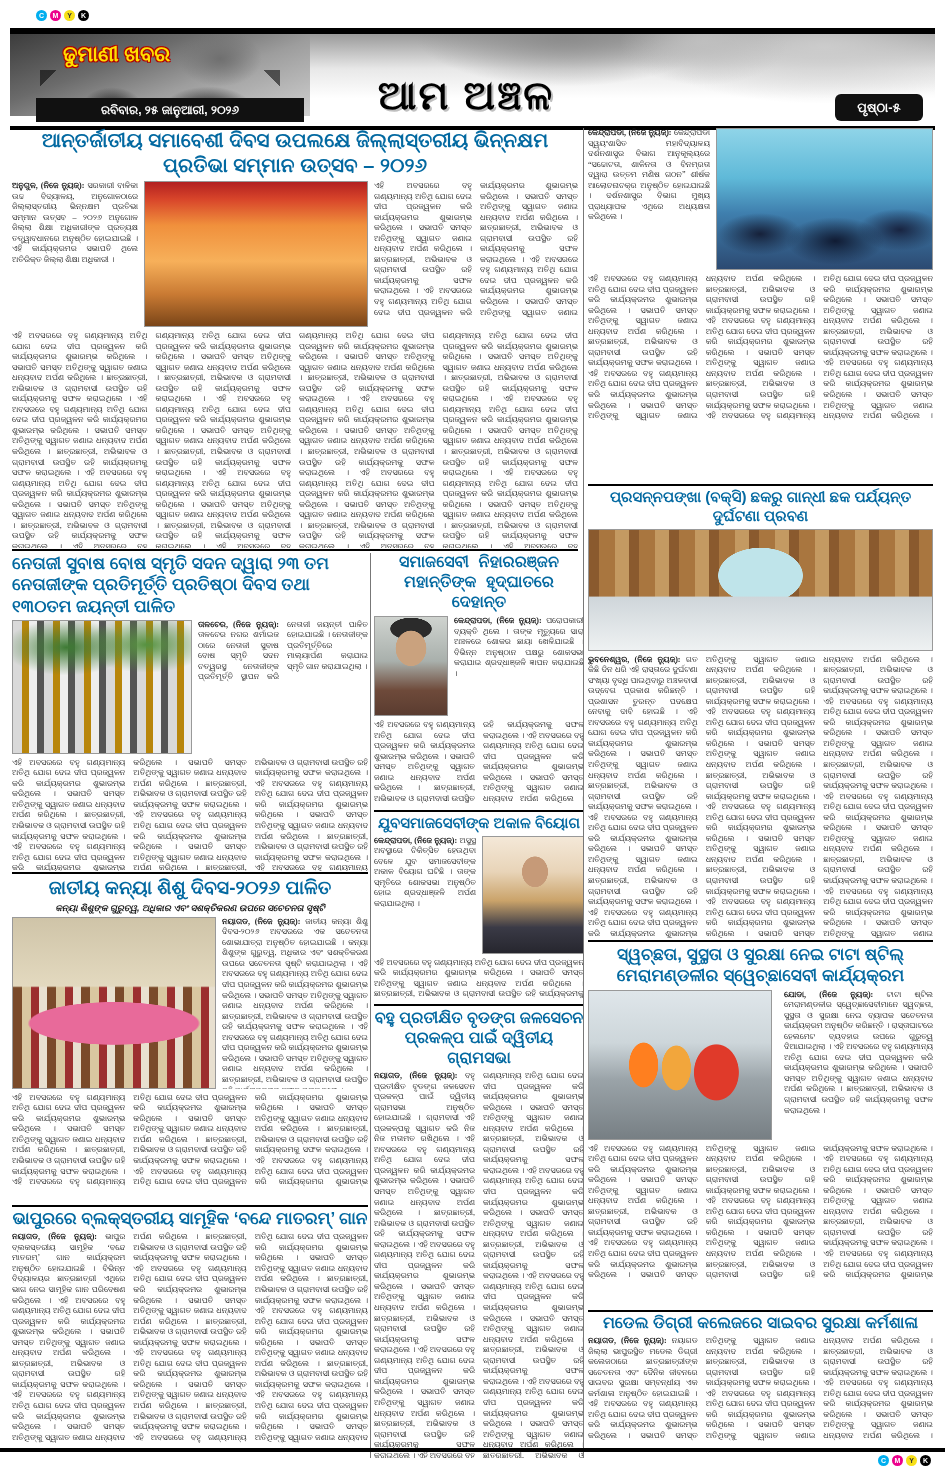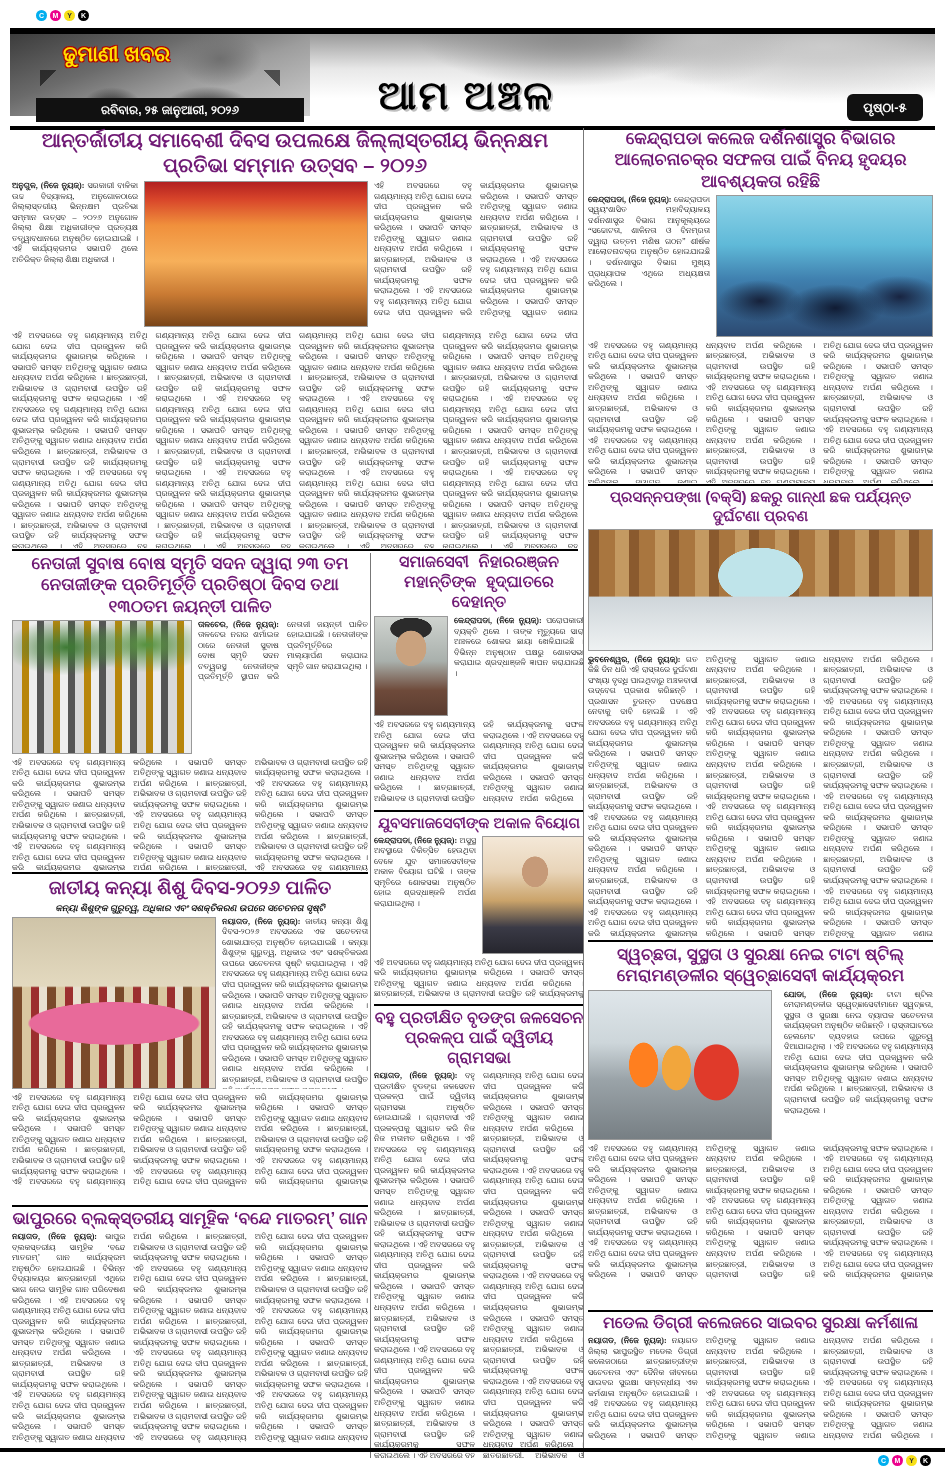--- a/index.html
+++ b/index.html
@@ -28,26 +28,26 @@
               radial-gradient(40px 26px at 30% 80%,#222 0%,rgba(0,0,0,0) 75%),
               radial-gradient(60px 30px at 70% 85%,#1a1a1a 0%,rgba(0,0,0,0) 75%);}
   .brand{position:absolute;left:14px;top:8px;font-size:21px;font-weight:bold;color:#ffe000;
          text-shadow:1px 1px 0 #b30000,-1px -1px 0 #b30000,1px -1px 0 #b30000,-1px 1px 0 #b30000;padding-left:39px;}
   .date-box{position:absolute;left:26px;top:64px;width:268px;height:24px;background:#111;
             color:#fff;font-size:12px;font-weight:bold;display:flex;align-items:center;justify-content:center;}
   .mast-title{position:absolute;left:296px;top:36px;width:320px;height:52px;
               display:flex;align-items:center;justify-content:center;
               font-size:40px;font-weight:bold;color:#000;
               text-shadow:2px 2px 0 #bfbfbf;letter-spacing:2px;}
-  .page-box{position:absolute;right:12px;top:60px;width:76px;height:27px;background:#111;
+  .page-box{position:absolute;right:12px;top:60px;width:88px;height:27px;background:#111;
             border-radius:6px;color:#fff;font-size:13px;font-weight:bold;
             display:flex;align-items:center;justify-content:center;}
   
   .article{position:absolute;overflow:hidden;}
-  .hl{margin:0 0 3px 0;font-weight:bold;color:#701a75;text-align:center;line-height:1.25;}
+  .hl{margin:0 0 3px 0;font-weight:bold;color:#0369a1;text-align:center;line-height:1.25;}
   .subhead{margin:0 0 3px 0;font-style:italic;font-weight:bold;text-align:center;}
   .bt{font-size:8px;line-height:1.32;text-align:justify;color:#151515;overflow:hidden;font-family:Liberation Serif, serif;}
   .dl{font-weight:bold;}
   .cols2{column-count:2;column-gap:8px;}
   .cols3{column-count:3;column-gap:8px;}
   .cols4{column-count:4;column-gap:8px;}
   .a-row{display:flex;gap:6px;margin-bottom:4px;}
   .photo{flex:none;border:1px solid #999;}
   
   .ph-stage{background:
@@ -118,21 +118,20 @@
         <span class="dl">ଅନୁଗୁଳ, (ନିଜେ ନ୍ୟୁଜ୍):</span>
         <span>ସରକାରୀ ବାଳିକା ଉଚ୍ଚ ବିଦ୍ୟାଳୟ, ଅନୁଗୋଳଠାରେ ଜିଲ୍ଲାସ୍ତରୀୟ ଭିନ୍ନକ୍ଷମ ପ୍ରତିଭା ସମ୍ମାନ ଉତ୍ସବ – ୨୦୨୬ ଅନୁଗୋଳ ଜିଲ୍ଲା ଶିକ୍ଷା ଅଧିକାରୀଙ୍କ ପ୍ରତ୍ୟକ୍ଷ ତତ୍ତ୍ୱାବଧାନରେ ଅନୁଷ୍ଠିତ ହୋଇଯାଇଛି । ଏହି କାର୍ଯ୍ୟକ୍ରମର ସଭାପତି ଥିଲେ ଅତିରିକ୍ତ ଜିଲ୍ଲା ଶିକ୍ଷା ଅଧିକାରୀ ।</span>
       </div>
       <div class="photo ph-stage" style="width:222px;height:144px;"></div>
       <div class="bt cols2" style="flex:1;height:146px;">ଏହି ଅବସରରେ ବହୁ ଗଣ୍ୟମାନ୍ୟ ଅତିଥି ଯୋଗ ଦେଇ ଦୀପ ପ୍ରଜ୍ୱଳନ କରି କାର୍ଯ୍ୟକ୍ରମର ଶୁଭାରମ୍ଭ କରିଥିଲେ । ସଭାପତି ସମସ୍ତ ଅତିଥିଙ୍କୁ ସ୍ୱାଗତ ଜଣାଇ ଧନ୍ୟବାଦ ଅର୍ପଣ କରିଥିଲେ । ଛାତ୍ରଛାତ୍ରୀ, ଅଭିଭାବକ ଓ ଗ୍ରାମବାସୀ ଉପସ୍ଥିତ ରହି କାର୍ଯ୍ୟକ୍ରମକୁ ସଫଳ କରାଇଥିଲେ । ଏହି ଅବସରରେ ବହୁ ଗଣ୍ୟମାନ୍ୟ ଅତିଥି ଯୋଗ ଦେଇ ଦୀପ ପ୍ରଜ୍ୱଳନ କରି କାର୍ଯ୍ୟକ୍ରମର ଶୁଭାରମ୍ଭ କରିଥିଲେ । ସଭାପତି ସମସ୍ତ ଅତିଥିଙ୍କୁ ସ୍ୱାଗତ ଜଣାଇ ଧନ୍ୟବାଦ ଅର୍ପଣ କରିଥିଲେ । ଛାତ୍ରଛାତ୍ରୀ, ଅଭିଭାବକ ଓ ଗ୍ରାମବାସୀ ଉପସ୍ଥିତ ରହି କାର୍ଯ୍ୟକ୍ରମକୁ ସଫଳ କରାଇଥିଲେ । ଏହି ଅବସରରେ ବହୁ ଗଣ୍ୟମାନ୍ୟ ଅତିଥି ଯୋଗ ଦେଇ ଦୀପ ପ୍ରଜ୍ୱଳନ କରି କାର୍ଯ୍ୟକ୍ରମର ଶୁଭାରମ୍ଭ କରିଥିଲେ । ସଭାପତି ସମସ୍ତ ଅତିଥିଙ୍କୁ ସ୍ୱାଗତ ଜଣାଇ ଧନ୍ୟବାଦ ଅର୍ପଣ କରିଥିଲେ । ଛାତ୍ରଛାତ୍ରୀ, ଅଭିଭାବକ ଓ ଗ୍ରାମବାସୀ ଉପସ୍ଥିତ ରହି କାର୍ଯ୍ୟକ୍ରମକୁ ସଫଳ କରାଇଥିଲେ । ଏହି ଅବସରରେ ବହୁ ଗଣ୍ୟମାନ୍ୟ ଅତିଥି ଯୋଗ ଦେଇ ଦୀପ ପ୍ରଜ୍ୱଳନ କରି କାର୍ଯ୍ୟକ୍ରମର ଶୁଭାରମ୍ଭ କରିଥିଲେ । ସଭାପତି ସମସ୍ତ ଅତିଥିଙ୍କୁ ସ୍ୱାଗତ ଜଣାଇ ଧନ୍ୟବାଦ ଅର୍ପଣ କରିଥିଲେ । ଛାତ୍ରଛାତ୍ରୀ, ଅଭିଭାବକ ଓ ଗ୍ରାମବାସୀ ଉପସ୍ଥିତ ରହି କାର୍ଯ୍ୟକ୍ରମକୁ ସଫଳ କରାଇଥିଲେ ।</div>
     </div>
     <div class="bt cols4" style="height:232px;">ଏହି ଅବସରରେ ବହୁ ଗଣ୍ୟମାନ୍ୟ ଅତିଥି ଯୋଗ ଦେଇ ଦୀପ ପ୍ରଜ୍ୱଳନ କରି କାର୍ଯ୍ୟକ୍ରମର ଶୁଭାରମ୍ଭ କରିଥିଲେ । ସଭାପତି ସମସ୍ତ ଅତିଥିଙ୍କୁ ସ୍ୱାଗତ ଜଣାଇ ଧନ୍ୟବାଦ ଅର୍ପଣ କରିଥିଲେ । ଛାତ୍ରଛାତ୍ରୀ, ଅଭିଭାବକ ଓ ଗ୍ରାମବାସୀ ଉପସ୍ଥିତ ରହି କାର୍ଯ୍ୟକ୍ରମକୁ ସଫଳ କରାଇଥିଲେ । ଏହି ଅବସରରେ ବହୁ ଗଣ୍ୟମାନ୍ୟ ଅତିଥି ଯୋଗ ଦେଇ ଦୀପ ପ୍ରଜ୍ୱଳନ କରି କାର୍ଯ୍ୟକ୍ରମର ଶୁଭାରମ୍ଭ କରିଥିଲେ । ସଭାପତି ସମସ୍ତ ଅତିଥିଙ୍କୁ ସ୍ୱାଗତ ଜଣାଇ ଧନ୍ୟବାଦ ଅର୍ପଣ କରିଥିଲେ । ଛାତ୍ରଛାତ୍ରୀ, ଅଭିଭାବକ ଓ ଗ୍ରାମବାସୀ ଉପସ୍ଥିତ ରହି କାର୍ଯ୍ୟକ୍ରମକୁ ସଫଳ କରାଇଥିଲେ । ଏହି ଅବସରରେ ବହୁ ଗଣ୍ୟମାନ୍ୟ ଅତିଥି ଯୋଗ ଦେଇ ଦୀପ ପ୍ରଜ୍ୱଳନ କରି କାର୍ଯ୍ୟକ୍ରମର ଶୁଭାରମ୍ଭ କରିଥିଲେ । ସଭାପତି ସମସ୍ତ ଅତିଥିଙ୍କୁ ସ୍ୱାଗତ ଜଣାଇ ଧନ୍ୟବାଦ ଅର୍ପଣ କରିଥିଲେ । ଛାତ୍ରଛାତ୍ରୀ, ଅଭିଭାବକ ଓ ଗ୍ରାମବାସୀ ଉପସ୍ଥିତ ରହି କାର୍ଯ୍ୟକ୍ରମକୁ ସଫଳ କରାଇଥିଲେ । ଏହି ଅବସରରେ ବହୁ ଗଣ୍ୟମାନ୍ୟ ଅତିଥି ଯୋଗ ଦେଇ ଦୀପ ପ୍ରଜ୍ୱଳନ କରି କାର୍ଯ୍ୟକ୍ରମର ଶୁଭାରମ୍ଭ କରିଥିଲେ । ସଭାପତି ସମସ୍ତ ଅତିଥିଙ୍କୁ ସ୍ୱାଗତ ଜଣାଇ ଧନ୍ୟବାଦ ଅର୍ପଣ କରିଥିଲେ । ଛାତ୍ରଛାତ୍ରୀ, ଅଭିଭାବକ ଓ ଗ୍ରାମବାସୀ ଉପସ୍ଥିତ ରହି କାର୍ଯ୍ୟକ୍ରମକୁ ସଫଳ କରାଇଥିଲେ । ଏହି ଅବସରରେ ବହୁ ଗଣ୍ୟମାନ୍ୟ ଅତିଥି ଯୋଗ ଦେଇ ଦୀପ ପ୍ରଜ୍ୱଳନ କରି କାର୍ଯ୍ୟକ୍ରମର ଶୁଭାରମ୍ଭ କରିଥିଲେ । ସଭାପତି ସମସ୍ତ ଅତିଥିଙ୍କୁ ସ୍ୱାଗତ ଜଣାଇ ଧନ୍ୟବାଦ ଅର୍ପଣ କରିଥିଲେ । ଛାତ୍ରଛାତ୍ରୀ, ଅଭିଭାବକ ଓ ଗ୍ରାମବାସୀ ଉପସ୍ଥିତ ରହି କାର୍ଯ୍ୟକ୍ରମକୁ ସଫଳ କରାଇଥିଲେ । ଏହି ଅବସରରେ ବହୁ ଗଣ୍ୟମାନ୍ୟ ଅତିଥି ଯୋଗ ଦେଇ ଦୀପ ପ୍ରଜ୍ୱଳନ କରି କାର୍ଯ୍ୟକ୍ରମର ଶୁଭାରମ୍ଭ କରିଥିଲେ । ସଭାପତି ସମସ୍ତ ଅତିଥିଙ୍କୁ ସ୍ୱାଗତ ଜଣାଇ ଧନ୍ୟବାଦ ଅର୍ପଣ କରିଥିଲେ । ଛାତ୍ରଛାତ୍ରୀ, ଅଭିଭାବକ ଓ ଗ୍ରାମବାସୀ ଉପସ୍ଥିତ ରହି କାର୍ଯ୍ୟକ୍ରମକୁ ସଫଳ କରାଇଥିଲେ । ଏହି ଅବସରରେ ବହୁ ଗଣ୍ୟମାନ୍ୟ ଅତିଥି ଯୋଗ ଦେଇ ଦୀପ ପ୍ରଜ୍ୱଳନ କରି କାର୍ଯ୍ୟକ୍ରମର ଶୁଭାରମ୍ଭ କରିଥିଲେ । ସଭାପତି ସମସ୍ତ ଅତିଥିଙ୍କୁ ସ୍ୱାଗତ ଜଣାଇ ଧନ୍ୟବାଦ ଅର୍ପଣ କରିଥିଲେ । ଛାତ୍ରଛାତ୍ରୀ, ଅଭିଭାବକ ଓ ଗ୍ରାମବାସୀ ଉପସ୍ଥିତ ରହି କାର୍ଯ୍ୟକ୍ରମକୁ ସଫଳ କରାଇଥିଲେ । ଏହି ଅବସରରେ ବହୁ ଗଣ୍ୟମାନ୍ୟ ଅତିଥି ଯୋଗ ଦେଇ ଦୀପ ପ୍ରଜ୍ୱଳନ କରି କାର୍ଯ୍ୟକ୍ରମର ଶୁଭାରମ୍ଭ କରିଥିଲେ । ସଭାପତି ସମସ୍ତ ଅତିଥିଙ୍କୁ ସ୍ୱାଗତ ଜଣାଇ ଧନ୍ୟବାଦ ଅର୍ପଣ କରିଥିଲେ । ଛାତ୍ରଛାତ୍ରୀ, ଅଭିଭାବକ ଓ ଗ୍ରାମବାସୀ ଉପସ୍ଥିତ ରହି କାର୍ଯ୍ୟକ୍ରମକୁ ସଫଳ କରାଇଥିଲେ । ଏହି ଅବସରରେ ବହୁ ଗଣ୍ୟମାନ୍ୟ ଅତିଥି ଯୋଗ ଦେଇ ଦୀପ ପ୍ରଜ୍ୱଳନ କରି କାର୍ଯ୍ୟକ୍ରମର ଶୁଭାରମ୍ଭ କରିଥିଲେ । ସଭାପତି ସମସ୍ତ ଅତିଥିଙ୍କୁ ସ୍ୱାଗତ ଜଣାଇ ଧନ୍ୟବାଦ ଅର୍ପଣ କରିଥିଲେ । ଛାତ୍ରଛାତ୍ରୀ, ଅଭିଭାବକ ଓ ଗ୍ରାମବାସୀ ଉପସ୍ଥିତ ରହି କାର୍ଯ୍ୟକ୍ରମକୁ ସଫଳ କରାଇଥିଲେ । ଏହି ଅବସରରେ ବହୁ ଗଣ୍ୟମାନ୍ୟ ଅତିଥି ଯୋଗ ଦେଇ ଦୀପ ପ୍ରଜ୍ୱଳନ କରି କାର୍ଯ୍ୟକ୍ରମର ଶୁଭାରମ୍ଭ କରିଥିଲେ । ସଭାପତି ସମସ୍ତ ଅତିଥିଙ୍କୁ ସ୍ୱାଗତ ଜଣାଇ ଧନ୍ୟବାଦ ଅର୍ପଣ କରିଥିଲେ । ଛାତ୍ରଛାତ୍ରୀ, ଅଭିଭାବକ ଓ ଗ୍ରାମବାସୀ ଉପସ୍ଥିତ ରହି କାର୍ଯ୍ୟକ୍ରମକୁ ସଫଳ କରାଇଥିଲେ । ଏହି ଅବସରରେ ବହୁ ଗଣ୍ୟମାନ୍ୟ ଅତିଥି ଯୋଗ ଦେଇ ଦୀପ ପ୍ରଜ୍ୱଳନ କରି କାର୍ଯ୍ୟକ୍ରମର ଶୁଭାରମ୍ଭ କରିଥିଲେ । ସଭାପତି ସମସ୍ତ ଅତିଥିଙ୍କୁ ସ୍ୱାଗତ ଜଣାଇ ଧନ୍ୟବାଦ ଅର୍ପଣ କରିଥିଲେ । ଛାତ୍ରଛାତ୍ରୀ, ଅଭିଭାବକ ଓ ଗ୍ରାମବାସୀ ଉପସ୍ଥିତ ରହି କାର୍ଯ୍ୟକ୍ରମକୁ ସଫଳ କରାଇଥିଲେ । ଏହି ଅବସରରେ ବହୁ ଗଣ୍ୟମାନ୍ୟ ଅତିଥି ଯୋଗ ଦେଇ ଦୀପ ପ୍ରଜ୍ୱଳନ କରି କାର୍ଯ୍ୟକ୍ରମର ଶୁଭାରମ୍ଭ କରିଥିଲେ । ସଭାପତି ସମସ୍ତ ଅତିଥିଙ୍କୁ ସ୍ୱାଗତ ଜଣାଇ ଧନ୍ୟବାଦ ଅର୍ପଣ କରିଥିଲେ । ଛାତ୍ରଛାତ୍ରୀ, ଅଭିଭାବକ ଓ ଗ୍ରାମବାସୀ ଉପସ୍ଥିତ ରହି କାର୍ଯ୍ୟକ୍ରମକୁ ସଫଳ କରାଇଥିଲେ । ଏହି ଅବସରରେ ବହୁ ଗଣ୍ୟମାନ୍ୟ ଅତିଥି ଯୋଗ ଦେଇ ଦୀପ ପ୍ରଜ୍ୱଳନ କରି କାର୍ଯ୍ୟକ୍ରମର ଶୁଭାରମ୍ଭ କରିଥିଲେ । ସଭାପତି ସମସ୍ତ ଅତିଥିଙ୍କୁ ସ୍ୱାଗତ ଜଣାଇ ଧନ୍ୟବାଦ ଅର୍ପଣ କରିଥିଲେ । ଛାତ୍ରଛାତ୍ରୀ, ଅଭିଭାବକ ଓ ଗ୍ରାମବାସୀ ଉପସ୍ଥିତ ରହି କାର୍ଯ୍ୟକ୍ରମକୁ ସଫଳ କରାଇଥିଲେ । ଏହି ଅବସରରେ ବହୁ ଗଣ୍ୟମାନ୍ୟ ଅତିଥି ଯୋଗ ଦେଇ ଦୀପ ପ୍ରଜ୍ୱଳନ କରି କାର୍ଯ୍ୟକ୍ରମର ଶୁଭାରମ୍ଭ କରିଥିଲେ । ସଭାପତି ସମସ୍ତ ଅତିଥିଙ୍କୁ ସ୍ୱାଗତ ଜଣାଇ ଧନ୍ୟବାଦ ଅର୍ପଣ କରିଥିଲେ । ଛାତ୍ରଛାତ୍ରୀ, ଅଭିଭାବକ ଓ ଗ୍ରାମବାସୀ ଉପସ୍ଥିତ ରହି କାର୍ଯ୍ୟକ୍ରମକୁ ସଫଳ କରାଇଥିଲେ । ଏହି ଅବସରରେ ବହୁ ଗଣ୍ୟମାନ୍ୟ ଅତିଥି ଯୋଗ ଦେଇ ଦୀପ ପ୍ରଜ୍ୱଳନ କରି କାର୍ଯ୍ୟକ୍ରମର ଶୁଭାରମ୍ଭ କରିଥିଲେ । ସଭାପତି ସମସ୍ତ ଅତିଥିଙ୍କୁ ସ୍ୱାଗତ ଜଣାଇ ଧନ୍ୟବାଦ ଅର୍ପଣ କରିଥିଲେ । ଛାତ୍ରଛାତ୍ରୀ, ଅଭିଭାବକ ଓ ଗ୍ରାମବାସୀ ଉପସ୍ଥିତ ରହି କାର୍ଯ୍ୟକ୍ରମକୁ ସଫଳ କରାଇଥିଲେ । ଏହି ଅବସରରେ ବହୁ ଗଣ୍ୟମାନ୍ୟ ଅତିଥି ଯୋଗ ଦେଇ ଦୀପ ପ୍ରଜ୍ୱଳନ କରି କାର୍ଯ୍ୟକ୍ରମର ଶୁଭାରମ୍ଭ କରିଥିଲେ । ସଭାପତି ସମସ୍ତ ଅତିଥିଙ୍କୁ ସ୍ୱାଗତ ଜଣାଇ ଧନ୍ୟବାଦ ଅର୍ପଣ କରିଥିଲେ । ଛାତ୍ରଛାତ୍ରୀ, ଅଭିଭାବକ ଓ ଗ୍ରାମବାସୀ ଉପସ୍ଥିତ ରହି କାର୍ଯ୍ୟକ୍ରମକୁ ସଫଳ କରାଇଥିଲେ ।</div>
   </section>
 
   <section class="article" style="left:588px;top:128px;width:345px;height:355px;">
-    <h1 class="hl" style="font-size:17px;">କେନ୍ଦ୍ରାପଡା କଲେଜ ଦର୍ଶନଶାସ୍ତ୍ର ବିଭାଗର ଆଲୋଚନାଚକ୍ର ସଫଳତା ପାଇଁ ବିନୟ ହୃଦୟର ଆବଶ୍ୟକତା ରହିଛି</h1>
     <div class="a-row" style="height:142px;">
       <div class="bt" style="width:122px;height:142px;">
         <span class="dl">କେନ୍ଦ୍ରାପଡା, (ନିଜେ ନ୍ୟୁଜ୍):</span>
         <span>କେନ୍ଦ୍ରାପଡା ସ୍ୱୟଂଶାସିତ ମହାବିଦ୍ୟାଳୟ ଦର୍ଶନଶାସ୍ତ୍ର ବିଭାଗ ଆନୁକୂଲ୍ୟରେ “ସଚ୍ଚୋଟତା, ଶାଳିନତା ଓ ବିନମ୍ରତା ଦ୍ୱାରା ଉତ୍ତମ ମଣିଷ ଗଠନ” ଶୀର୍ଷକ ଆଲୋଚନାଚକ୍ର ଅନୁଷ୍ଠିତ ହୋଇଯାଇଛି । ଦର୍ଶନଶାସ୍ତ୍ର ବିଭାଗ ମୁଖ୍ୟ ପ୍ରାଧ୍ୟାପକ ଏଥିରେ ଅଧ୍ୟକ୍ଷତା କରିଥିଲେ ।</span>
       </div>
       <div class="photo ph-class" style="flex:1;height:140px;"></div>
     </div>
     <div class="bt cols3" style="height:152px;">ଏହି ଅବସରରେ ବହୁ ଗଣ୍ୟମାନ୍ୟ ଅତିଥି ଯୋଗ ଦେଇ ଦୀପ ପ୍ରଜ୍ୱଳନ କରି କାର୍ଯ୍ୟକ୍ରମର ଶୁଭାରମ୍ଭ କରିଥିଲେ । ସଭାପତି ସମସ୍ତ ଅତିଥିଙ୍କୁ ସ୍ୱାଗତ ଜଣାଇ ଧନ୍ୟବାଦ ଅର୍ପଣ କରିଥିଲେ । ଛାତ୍ରଛାତ୍ରୀ, ଅଭିଭାବକ ଓ ଗ୍ରାମବାସୀ ଉପସ୍ଥିତ ରହି କାର୍ଯ୍ୟକ୍ରମକୁ ସଫଳ କରାଇଥିଲେ । ଏହି ଅବସରରେ ବହୁ ଗଣ୍ୟମାନ୍ୟ ଅତିଥି ଯୋଗ ଦେଇ ଦୀପ ପ୍ରଜ୍ୱଳନ କରି କାର୍ଯ୍ୟକ୍ରମର ଶୁଭାରମ୍ଭ କରିଥିଲେ । ସଭାପତି ସମସ୍ତ ଅତିଥିଙ୍କୁ ସ୍ୱାଗତ ଜଣାଇ ଧନ୍ୟବାଦ ଅର୍ପଣ କରିଥିଲେ । ଛାତ୍ରଛାତ୍ରୀ, ଅଭିଭାବକ ଓ ଗ୍ରାମବାସୀ ଉପସ୍ଥିତ ରହି କାର୍ଯ୍ୟକ୍ରମକୁ ସଫଳ କରାଇଥିଲେ । ଏହି ଅବସରରେ ବହୁ ଗଣ୍ୟମାନ୍ୟ ଅତିଥି ଯୋଗ ଦେଇ ଦୀପ ପ୍ରଜ୍ୱଳନ କରି କାର୍ଯ୍ୟକ୍ରମର ଶୁଭାରମ୍ଭ କରିଥିଲେ । ସଭାପତି ସମସ୍ତ ଅତିଥିଙ୍କୁ ସ୍ୱାଗତ ଜଣାଇ ଧନ୍ୟବାଦ ଅର୍ପଣ କରିଥିଲେ । ଛାତ୍ରଛାତ୍ରୀ, ଅଭିଭାବକ ଓ ଗ୍ରାମବାସୀ ଉପସ୍ଥିତ ରହି କାର୍ଯ୍ୟକ୍ରମକୁ ସଫଳ କରାଇଥିଲେ । ଏହି ଅବସରରେ ବହୁ ଗଣ୍ୟମାନ୍ୟ ଅତିଥି ଯୋଗ ଦେଇ ଦୀପ ପ୍ରଜ୍ୱଳନ କରି କାର୍ଯ୍ୟକ୍ରମର ଶୁଭାରମ୍ଭ କରିଥିଲେ । ସଭାପତି ସମସ୍ତ ଅତିଥିଙ୍କୁ ସ୍ୱାଗତ ଜଣାଇ ଧନ୍ୟବାଦ ଅର୍ପଣ କରିଥିଲେ । ଛାତ୍ରଛାତ୍ରୀ, ଅଭିଭାବକ ଓ ଗ୍ରାମବାସୀ ଉପସ୍ଥିତ ରହି କାର୍ଯ୍ୟକ୍ରମକୁ ସଫଳ କରାଇଥିଲେ । ଏହି ଅବସରରେ ବହୁ ଗଣ୍ୟମାନ୍ୟ ଅତିଥି ଯୋଗ ଦେଇ ଦୀପ ପ୍ରଜ୍ୱଳନ କରି କାର୍ଯ୍ୟକ୍ରମର ଶୁଭାରମ୍ଭ କରିଥିଲେ । ସଭାପତି ସମସ୍ତ ଅତିଥିଙ୍କୁ ସ୍ୱାଗତ ଜଣାଇ ଧନ୍ୟବାଦ ଅର୍ପଣ କରିଥିଲେ । ଛାତ୍ରଛାତ୍ରୀ, ଅଭିଭାବକ ଓ ଗ୍ରାମବାସୀ ଉପସ୍ଥିତ ରହି କାର୍ଯ୍ୟକ୍ରମକୁ ସଫଳ କରାଇଥିଲେ । ଏହି ଅବସରରେ ବହୁ ଗଣ୍ୟମାନ୍ୟ ଅତିଥି ଯୋଗ ଦେଇ ଦୀପ ପ୍ରଜ୍ୱଳନ କରି କାର୍ଯ୍ୟକ୍ରମର ଶୁଭାରମ୍ଭ କରିଥିଲେ । ସଭାପତି ସମସ୍ତ ଅତିଥିଙ୍କୁ ସ୍ୱାଗତ ଜଣାଇ ଧନ୍ୟବାଦ ଅର୍ପଣ କରିଥିଲେ । ଛାତ୍ରଛାତ୍ରୀ, ଅଭିଭାବକ ଓ ଗ୍ରାମବାସୀ ଉପସ୍ଥିତ ରହି କାର୍ଯ୍ୟକ୍ରମକୁ ସଫଳ କରାଇଥିଲେ । ଏହି ଅବସରରେ ବହୁ ଗଣ୍ୟମାନ୍ୟ ଅତିଥି ଯୋଗ ଦେଇ ଦୀପ ପ୍ରଜ୍ୱଳନ କରି କାର୍ଯ୍ୟକ୍ରମର ଶୁଭାରମ୍ଭ କରିଥିଲେ । ସଭାପତି ସମସ୍ତ ଅତିଥିଙ୍କୁ ସ୍ୱାଗତ ଜଣାଇ ଧନ୍ୟବାଦ ଅର୍ପଣ କରିଥିଲେ । ଛାତ୍ରଛାତ୍ରୀ, ଅଭିଭାବକ ଓ ଗ୍ରାମବାସୀ ଉପସ୍ଥିତ ରହି କାର୍ଯ୍ୟକ୍ରମକୁ ସଫଳ କରାଇଥିଲେ । ଏହି ଅବସରରେ ବହୁ ଗଣ୍ୟମାନ୍ୟ ଅତିଥି ଯୋଗ ଦେଇ ଦୀପ ପ୍ରଜ୍ୱଳନ କରି କାର୍ଯ୍ୟକ୍ରମର ଶୁଭାରମ୍ଭ କରିଥିଲେ । ସଭାପତି ସମସ୍ତ ଅତିଥିଙ୍କୁ ସ୍ୱାଗତ ଜଣାଇ ଧନ୍ୟବାଦ ଅର୍ପଣ କରିଥିଲେ । ଛାତ୍ରଛାତ୍ରୀ, ଅଭିଭାବକ ଓ ଗ୍ରାମବାସୀ ଉପସ୍ଥିତ ରହି କାର୍ଯ୍ୟକ୍ରମକୁ ସଫଳ କରାଇଥିଲେ । ଏହି ଅବସରରେ ବହୁ ଗଣ୍ୟମାନ୍ୟ ଅତିଥି ଯୋଗ ଦେଇ ଦୀପ ପ୍ରଜ୍ୱଳନ କରି କାର୍ଯ୍ୟକ୍ରମର ଶୁଭାରମ୍ଭ କରିଥିଲେ । ସଭାପତି ସମସ୍ତ ଅତିଥିଙ୍କୁ ସ୍ୱାଗତ ଜଣାଇ ଧନ୍ୟବାଦ ଅର୍ପଣ କରିଥିଲେ । ଛାତ୍ରଛାତ୍ରୀ, ଅଭିଭାବକ ଓ ଗ୍ରାମବାସୀ ଉପସ୍ଥିତ ରହି କାର୍ଯ୍ୟକ୍ରମକୁ ସଫଳ କରାଇଥିଲେ । ଏହି ଅବସରରେ ବହୁ ଗଣ୍ୟମାନ୍ୟ ଅତିଥି ଯୋଗ ଦେଇ ଦୀପ ପ୍ରଜ୍ୱଳନ କରି କାର୍ଯ୍ୟକ୍ରମର ଶୁଭାରମ୍ଭ କରିଥିଲେ । ସଭାପତି ସମସ୍ତ ଅତିଥିଙ୍କୁ ସ୍ୱାଗତ ଜଣାଇ ଧନ୍ୟବାଦ ଅର୍ପଣ କରିଥିଲେ । ଛାତ୍ରଛାତ୍ରୀ, ଅଭିଭାବକ ଓ ଗ୍ରାମବାସୀ ଉପସ୍ଥିତ ରହି କାର୍ଯ୍ୟକ୍ରମକୁ ସଫଳ କରାଇଥିଲେ ।</div>
   </section>
 
@@ -140,21 +139,21 @@
     <h1 class="hl" style="font-size:15px;">ପ୍ରସନ୍ନପଙ୍ଖା (ବକ୍ସି) ଛକରୁ ଗାନ୍ଧୀ ଛକ ପର୍ଯ୍ୟନ୍ତ ଦୁର୍ଘଟଣା ପ୍ରବଣ</h1>
     <div class="photo ph-meeting" style="width:343px;height:120px;margin-bottom:4px;"></div>
     <div class="bt cols3" style="height:296px;">
       <span class="dl">ଭୁବନେଶ୍ୱର, (ନିଜେ ନ୍ୟୁଜ୍):</span>
       <span>ଗତ କିଛି ଦିନ ଧରି ଏହି ରାସ୍ତାରେ ଦୁର୍ଘଟଣା ସଂଖ୍ୟା ବୃଦ୍ଧି ପାଇଥିବାରୁ ଅଞ୍ଚଳବାସୀ ଉଦ୍‌ବେଗ ପ୍ରକାଶ କରିଛନ୍ତି । ପ୍ରଶାସନ ତୁରନ୍ତ ପଦକ୍ଷେପ ନେବାକୁ ଦାବି ହୋଇଛି ।</span>
       <span>ଏହି ଅବସରରେ ବହୁ ଗଣ୍ୟମାନ୍ୟ ଅତିଥି ଯୋଗ ଦେଇ ଦୀପ ପ୍ରଜ୍ୱଳନ କରି କାର୍ଯ୍ୟକ୍ରମର ଶୁଭାରମ୍ଭ କରିଥିଲେ । ସଭାପତି ସମସ୍ତ ଅତିଥିଙ୍କୁ ସ୍ୱାଗତ ଜଣାଇ ଧନ୍ୟବାଦ ଅର୍ପଣ କରିଥିଲେ । ଛାତ୍ରଛାତ୍ରୀ, ଅଭିଭାବକ ଓ ଗ୍ରାମବାସୀ ଉପସ୍ଥିତ ରହି କାର୍ଯ୍ୟକ୍ରମକୁ ସଫଳ କରାଇଥିଲେ । ଏହି ଅବସରରେ ବହୁ ଗଣ୍ୟମାନ୍ୟ ଅତିଥି ଯୋଗ ଦେଇ ଦୀପ ପ୍ରଜ୍ୱଳନ କରି କାର୍ଯ୍ୟକ୍ରମର ଶୁଭାରମ୍ଭ କରିଥିଲେ । ସଭାପତି ସମସ୍ତ ଅତିଥିଙ୍କୁ ସ୍ୱାଗତ ଜଣାଇ ଧନ୍ୟବାଦ ଅର୍ପଣ କରିଥିଲେ । ଛାତ୍ରଛାତ୍ରୀ, ଅଭିଭାବକ ଓ ଗ୍ରାମବାସୀ ଉପସ୍ଥିତ ରହି କାର୍ଯ୍ୟକ୍ରମକୁ ସଫଳ କରାଇଥିଲେ । ଏହି ଅବସରରେ ବହୁ ଗଣ୍ୟମାନ୍ୟ ଅତିଥି ଯୋଗ ଦେଇ ଦୀପ ପ୍ରଜ୍ୱଳନ କରି କାର୍ଯ୍ୟକ୍ରମର ଶୁଭାରମ୍ଭ କରିଥିଲେ । ସଭାପତି ସମସ୍ତ ଅତିଥିଙ୍କୁ ସ୍ୱାଗତ ଜଣାଇ ଧନ୍ୟବାଦ ଅର୍ପଣ କରିଥିଲେ । ଛାତ୍ରଛାତ୍ରୀ, ଅଭିଭାବକ ଓ ଗ୍ରାମବାସୀ ଉପସ୍ଥିତ ରହି କାର୍ଯ୍ୟକ୍ରମକୁ ସଫଳ କରାଇଥିଲେ । ଏହି ଅବସରରେ ବହୁ ଗଣ୍ୟମାନ୍ୟ ଅତିଥି ଯୋଗ ଦେଇ ଦୀପ ପ୍ରଜ୍ୱଳନ କରି କାର୍ଯ୍ୟକ୍ରମର ଶୁଭାରମ୍ଭ କରିଥିଲେ । ସଭାପତି ସମସ୍ତ ଅତିଥିଙ୍କୁ ସ୍ୱାଗତ ଜଣାଇ ଧନ୍ୟବାଦ ଅର୍ପଣ କରିଥିଲେ । ଛାତ୍ରଛାତ୍ରୀ, ଅଭିଭାବକ ଓ ଗ୍ରାମବାସୀ ଉପସ୍ଥିତ ରହି କାର୍ଯ୍ୟକ୍ରମକୁ ସଫଳ କରାଇଥିଲେ । ଏହି ଅବସରରେ ବହୁ ଗଣ୍ୟମାନ୍ୟ ଅତିଥି ଯୋଗ ଦେଇ ଦୀପ ପ୍ରଜ୍ୱଳନ କରି କାର୍ଯ୍ୟକ୍ରମର ଶୁଭାରମ୍ଭ କରିଥିଲେ । ସଭାପତି ସମସ୍ତ ଅତିଥିଙ୍କୁ ସ୍ୱାଗତ ଜଣାଇ ଧନ୍ୟବାଦ ଅର୍ପଣ କରିଥିଲେ । ଛାତ୍ରଛାତ୍ରୀ, ଅଭିଭାବକ ଓ ଗ୍ରାମବାସୀ ଉପସ୍ଥିତ ରହି କାର୍ଯ୍ୟକ୍ରମକୁ ସଫଳ କରାଇଥିଲେ । ଏହି ଅବସରରେ ବହୁ ଗଣ୍ୟମାନ୍ୟ ଅତିଥି ଯୋଗ ଦେଇ ଦୀପ ପ୍ରଜ୍ୱଳନ କରି କାର୍ଯ୍ୟକ୍ରମର ଶୁଭାରମ୍ଭ କରିଥିଲେ । ସଭାପତି ସମସ୍ତ ଅତିଥିଙ୍କୁ ସ୍ୱାଗତ ଜଣାଇ ଧନ୍ୟବାଦ ଅର୍ପଣ କରିଥିଲେ । ଛାତ୍ରଛାତ୍ରୀ, ଅଭିଭାବକ ଓ ଗ୍ରାମବାସୀ ଉପସ୍ଥିତ ରହି କାର୍ଯ୍ୟକ୍ରମକୁ ସଫଳ କରାଇଥିଲେ । ଏହି ଅବସରରେ ବହୁ ଗଣ୍ୟମାନ୍ୟ ଅତିଥି ଯୋଗ ଦେଇ ଦୀପ ପ୍ରଜ୍ୱଳନ କରି କାର୍ଯ୍ୟକ୍ରମର ଶୁଭାରମ୍ଭ କରିଥିଲେ । ସଭାପତି ସମସ୍ତ ଅତିଥିଙ୍କୁ ସ୍ୱାଗତ ଜଣାଇ ଧନ୍ୟବାଦ ଅର୍ପଣ କରିଥିଲେ । ଛାତ୍ରଛାତ୍ରୀ, ଅଭିଭାବକ ଓ ଗ୍ରାମବାସୀ ଉପସ୍ଥିତ ରହି କାର୍ଯ୍ୟକ୍ରମକୁ ସଫଳ କରାଇଥିଲେ । ଏହି ଅବସରରେ ବହୁ ଗଣ୍ୟମାନ୍ୟ ଅତିଥି ଯୋଗ ଦେଇ ଦୀପ ପ୍ରଜ୍ୱଳନ କରି କାର୍ଯ୍ୟକ୍ରମର ଶୁଭାରମ୍ଭ କରିଥିଲେ । ସଭାପତି ସମସ୍ତ ଅତିଥିଙ୍କୁ ସ୍ୱାଗତ ଜଣାଇ ଧନ୍ୟବାଦ ଅର୍ପଣ କରିଥିଲେ । ଛାତ୍ରଛାତ୍ରୀ, ଅଭିଭାବକ ଓ ଗ୍ରାମବାସୀ ଉପସ୍ଥିତ ରହି କାର୍ଯ୍ୟକ୍ରମକୁ ସଫଳ କରାଇଥିଲେ । ଏହି ଅବସରରେ ବହୁ ଗଣ୍ୟମାନ୍ୟ ଅତିଥି ଯୋଗ ଦେଇ ଦୀପ ପ୍ରଜ୍ୱଳନ କରି କାର୍ଯ୍ୟକ୍ରମର ଶୁଭାରମ୍ଭ କରିଥିଲେ । ସଭାପତି ସମସ୍ତ ଅତିଥିଙ୍କୁ ସ୍ୱାଗତ ଜଣାଇ ଧନ୍ୟବାଦ ଅର୍ପଣ କରିଥିଲେ । ଛାତ୍ରଛାତ୍ରୀ, ଅଭିଭାବକ ଓ ଗ୍ରାମବାସୀ ଉପସ୍ଥିତ ରହି କାର୍ଯ୍ୟକ୍ରମକୁ ସଫଳ କରାଇଥିଲେ । ଏହି ଅବସରରେ ବହୁ ଗଣ୍ୟମାନ୍ୟ ଅତିଥି ଯୋଗ ଦେଇ ଦୀପ ପ୍ରଜ୍ୱଳନ କରି କାର୍ଯ୍ୟକ୍ରମର ଶୁଭାରମ୍ଭ କରିଥିଲେ । ସଭାପତି ସମସ୍ତ ଅତିଥିଙ୍କୁ ସ୍ୱାଗତ ଜଣାଇ ଧନ୍ୟବାଦ ଅର୍ପଣ କରିଥିଲେ । ଛାତ୍ରଛାତ୍ରୀ, ଅଭିଭାବକ ଓ ଗ୍ରାମବାସୀ ଉପସ୍ଥିତ ରହି କାର୍ଯ୍ୟକ୍ରମକୁ ସଫଳ କରାଇଥିଲେ । ଏହି ଅବସରରେ ବହୁ ଗଣ୍ୟମାନ୍ୟ ଅତିଥି ଯୋଗ ଦେଇ ଦୀପ ପ୍ରଜ୍ୱଳନ କରି କାର୍ଯ୍ୟକ୍ରମର ଶୁଭାରମ୍ଭ କରିଥିଲେ । ସଭାପତି ସମସ୍ତ ଅତିଥିଙ୍କୁ ସ୍ୱାଗତ ଜଣାଇ ଧନ୍ୟବାଦ ଅର୍ପଣ କରିଥିଲେ । ଛାତ୍ରଛାତ୍ରୀ, ଅଭିଭାବକ ଓ ଗ୍ରାମବାସୀ ଉପସ୍ଥିତ ରହି କାର୍ଯ୍ୟକ୍ରମକୁ ସଫଳ କରାଇଥିଲେ । ଏହି ଅବସରରେ ବହୁ ଗଣ୍ୟମାନ୍ୟ ଅତିଥି ଯୋଗ ଦେଇ ଦୀପ ପ୍ରଜ୍ୱଳନ କରି କାର୍ଯ୍ୟକ୍ରମର ଶୁଭାରମ୍ଭ କରିଥିଲେ । ସଭାପତି ସମସ୍ତ ଅତିଥିଙ୍କୁ ସ୍ୱାଗତ ଜଣାଇ ଧନ୍ୟବାଦ ଅର୍ପଣ କରିଥିଲେ । ଛାତ୍ରଛାତ୍ରୀ, ଅଭିଭାବକ ଓ ଗ୍ରାମବାସୀ ଉପସ୍ଥିତ ରହି କାର୍ଯ୍ୟକ୍ରମକୁ ସଫଳ କରାଇଥିଲେ ।</span>
     </div>
   </section>
 
   <section class="article" style="left:12px;top:553px;width:356px;height:318px;">
-    <h1 class="hl" style="font-size:17px;text-align:center;">ନେତାଜୀ ସୁବାଷ ବୋଷ ସ୍ମୃତି ସଦନ ଦ୍ୱାରା ୨୩ ତମ ନେତାଜୀଙ୍କ ପ୍ରତିମୂର୍ତ୍ତି ପ୍ରତିଷ୍ଠା ଦିବସ ତଥା ୧୩୦ତମ ଜୟନ୍ତୀ ପାଳିତ</h1>
+    <h1 class="hl" style="font-size:17px;text-align:left;">ନେତାଜୀ ସୁବାଷ ବୋଷ ସ୍ମୃତି ସଦନ ଦ୍ୱାରା ୨୩ ତମ ନେତାଜୀଙ୍କ ପ୍ରତିମୂର୍ତ୍ତି ପ୍ରତିଷ୍ଠା ଦିବସ ତଥା ୧୩୦ତମ ଜୟନ୍ତୀ ପାଳିତ</h1>
     <div class="a-row" style="height:134px;">
       <div class="photo ph-crowd" style="width:178px;height:132px;"></div>
       <div class="bt cols2" style="flex:1;height:134px;">
         <span class="dl">ତାଳଚେର, (ନିଜେ ନ୍ୟୁଜ୍):</span>
         <span>ତାଳଚେର ନଗର ଶର୍ମାଇଜ ଠାରେ ନେତାଜୀ ସୁବାଷ ବୋଷ ସ୍ମୃତି ସଦନ ଚତ୍ୱରସ୍ଥ ନେତାଜୀଙ୍କ ପ୍ରତିମୂର୍ତ୍ତି ସ୍ଥାପନ କରି ନେତାଜୀ ଜୟନ୍ତୀ ପାଳିତ ହୋଇଯାଇଛି । ନେତାଜୀଙ୍କ ପ୍ରତିମୂର୍ତ୍ତିରେ ମାଲ୍ୟାର୍ପଣ କରାଯାଇ ସ୍ମୃତି ଗାନ କରାଯାଇଥିଲା ।</span>
       </div>
     </div>
     <div class="bt cols3" style="height:118px;">ଏହି ଅବସରରେ ବହୁ ଗଣ୍ୟମାନ୍ୟ ଅତିଥି ଯୋଗ ଦେଇ ଦୀପ ପ୍ରଜ୍ୱଳନ କରି କାର୍ଯ୍ୟକ୍ରମର ଶୁଭାରମ୍ଭ କରିଥିଲେ । ସଭାପତି ସମସ୍ତ ଅତିଥିଙ୍କୁ ସ୍ୱାଗତ ଜଣାଇ ଧନ୍ୟବାଦ ଅର୍ପଣ କରିଥିଲେ । ଛାତ୍ରଛାତ୍ରୀ, ଅଭିଭାବକ ଓ ଗ୍ରାମବାସୀ ଉପସ୍ଥିତ ରହି କାର୍ଯ୍ୟକ୍ରମକୁ ସଫଳ କରାଇଥିଲେ । ଏହି ଅବସରରେ ବହୁ ଗଣ୍ୟମାନ୍ୟ ଅତିଥି ଯୋଗ ଦେଇ ଦୀପ ପ୍ରଜ୍ୱଳନ କରି କାର୍ଯ୍ୟକ୍ରମର ଶୁଭାରମ୍ଭ କରିଥିଲେ । ସଭାପତି ସମସ୍ତ ଅତିଥିଙ୍କୁ ସ୍ୱାଗତ ଜଣାଇ ଧନ୍ୟବାଦ ଅର୍ପଣ କରିଥିଲେ । ଛାତ୍ରଛାତ୍ରୀ, ଅଭିଭାବକ ଓ ଗ୍ରାମବାସୀ ଉପସ୍ଥିତ ରହି କାର୍ଯ୍ୟକ୍ରମକୁ ସଫଳ କରାଇଥିଲେ । ଏହି ଅବସରରେ ବହୁ ଗଣ୍ୟମାନ୍ୟ ଅତିଥି ଯୋଗ ଦେଇ ଦୀପ ପ୍ରଜ୍ୱଳନ କରି କାର୍ଯ୍ୟକ୍ରମର ଶୁଭାରମ୍ଭ କରିଥିଲେ । ସଭାପତି ସମସ୍ତ ଅତିଥିଙ୍କୁ ସ୍ୱାଗତ ଜଣାଇ ଧନ୍ୟବାଦ ଅର୍ପଣ କରିଥିଲେ । ଛାତ୍ରଛାତ୍ରୀ, ଅଭିଭାବକ ଓ ଗ୍ରାମବାସୀ ଉପସ୍ଥିତ ରହି କାର୍ଯ୍ୟକ୍ରମକୁ ସଫଳ କରାଇଥିଲେ । ଏହି ଅବସରରେ ବହୁ ଗଣ୍ୟମାନ୍ୟ ଅତିଥି ଯୋଗ ଦେଇ ଦୀପ ପ୍ରଜ୍ୱଳନ କରି କାର୍ଯ୍ୟକ୍ରମର ଶୁଭାରମ୍ଭ କରିଥିଲେ । ସଭାପତି ସମସ୍ତ ଅତିଥିଙ୍କୁ ସ୍ୱାଗତ ଜଣାଇ ଧନ୍ୟବାଦ ଅର୍ପଣ କରିଥିଲେ । ଛାତ୍ରଛାତ୍ରୀ, ଅଭିଭାବକ ଓ ଗ୍ରାମବାସୀ ଉପସ୍ଥିତ ରହି କାର୍ଯ୍ୟକ୍ରମକୁ ସଫଳ କରାଇଥିଲେ । ଏହି ଅବସରରେ ବହୁ ଗଣ୍ୟମାନ୍ୟ ଅତିଥି ଯୋଗ ଦେଇ ଦୀପ ପ୍ରଜ୍ୱଳନ କରି କାର୍ଯ୍ୟକ୍ରମର ଶୁଭାରମ୍ଭ କରିଥିଲେ । ସଭାପତି ସମସ୍ତ ଅତିଥିଙ୍କୁ ସ୍ୱାଗତ ଜଣାଇ ଧନ୍ୟବାଦ ଅର୍ପଣ କରିଥିଲେ । ଛାତ୍ରଛାତ୍ରୀ, ଅଭିଭାବକ ଓ ଗ୍ରାମବାସୀ ଉପସ୍ଥିତ ରହି କାର୍ଯ୍ୟକ୍ରମକୁ ସଫଳ କରାଇଥିଲେ । ଏହି ଅବସରରେ ବହୁ ଗଣ୍ୟମାନ୍ୟ ଅତିଥି ଯୋଗ ଦେଇ ଦୀପ ପ୍ରଜ୍ୱଳନ କରି କାର୍ଯ୍ୟକ୍ରମର ଶୁଭାରମ୍ଭ କରିଥିଲେ । ସଭାପତି ସମସ୍ତ ଅତିଥିଙ୍କୁ ସ୍ୱାଗତ ଜଣାଇ ଧନ୍ୟବାଦ ଅର୍ପଣ କରିଥିଲେ । ଛାତ୍ରଛାତ୍ରୀ, ଅଭିଭାବକ ଓ ଗ୍ରାମବାସୀ ଉପସ୍ଥିତ ରହି କାର୍ଯ୍ୟକ୍ରମକୁ ସଫଳ କରାଇଥିଲେ । ଏହି ଅବସରରେ ବହୁ ଗଣ୍ୟମାନ୍ୟ ଅତିଥି ଯୋଗ ଦେଇ ଦୀପ ପ୍ରଜ୍ୱଳନ କରି କାର୍ଯ୍ୟକ୍ରମର ଶୁଭାରମ୍ଭ କରିଥିଲେ । ସଭାପତି ସମସ୍ତ ଅତିଥିଙ୍କୁ ସ୍ୱାଗତ ଜଣାଇ ଧନ୍ୟବାଦ ଅର୍ପଣ କରିଥିଲେ । ଛାତ୍ରଛାତ୍ରୀ, ଅଭିଭାବକ ଓ ଗ୍ରାମବାସୀ ଉପସ୍ଥିତ ରହି କାର୍ଯ୍ୟକ୍ରମକୁ ସଫଳ କରାଇଥିଲେ । ଏହି ଅବସରରେ ବହୁ ଗଣ୍ୟମାନ୍ୟ ଅତିଥି ଯୋଗ ଦେଇ ଦୀପ ପ୍ରଜ୍ୱଳନ କରି କାର୍ଯ୍ୟକ୍ରମର ଶୁଭାରମ୍ଭ କରିଥିଲେ । ସଭାପତି ସମସ୍ତ ଅତିଥିଙ୍କୁ ସ୍ୱାଗତ ଜଣାଇ ଧନ୍ୟବାଦ ଅର୍ପଣ କରିଥିଲେ । ଛାତ୍ରଛାତ୍ରୀ, ଅଭିଭାବକ ଓ ଗ୍ରାମବାସୀ ଉପସ୍ଥିତ ରହି କାର୍ଯ୍ୟକ୍ରମକୁ ସଫଳ କରାଇଥିଲେ ।</div>
   </section>
 

